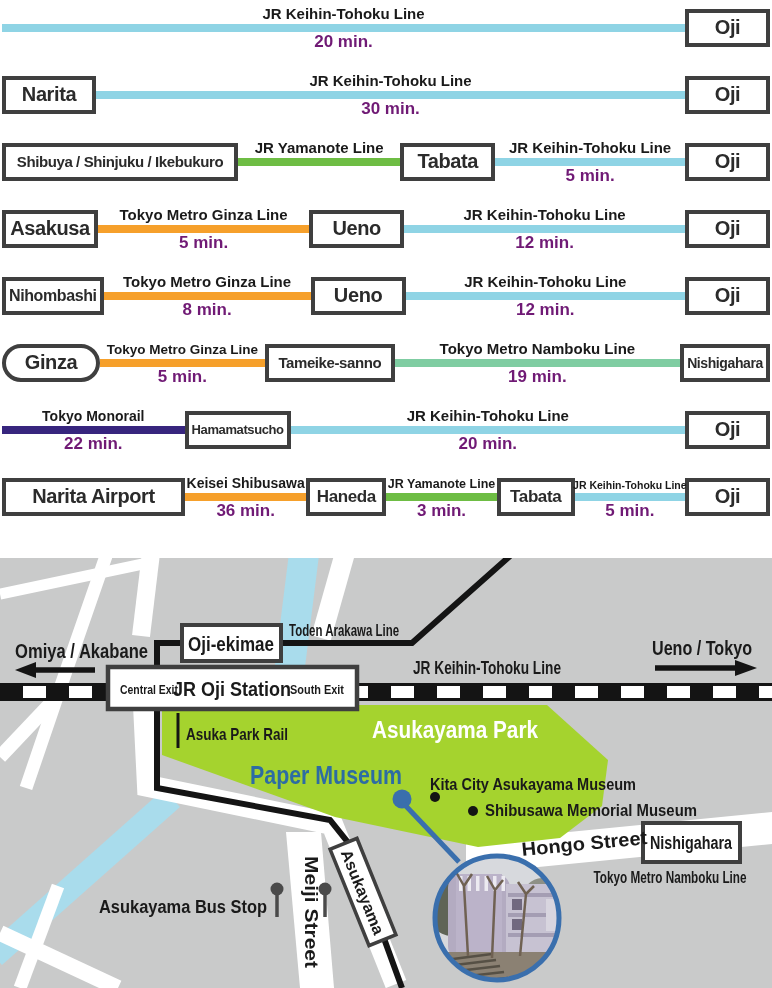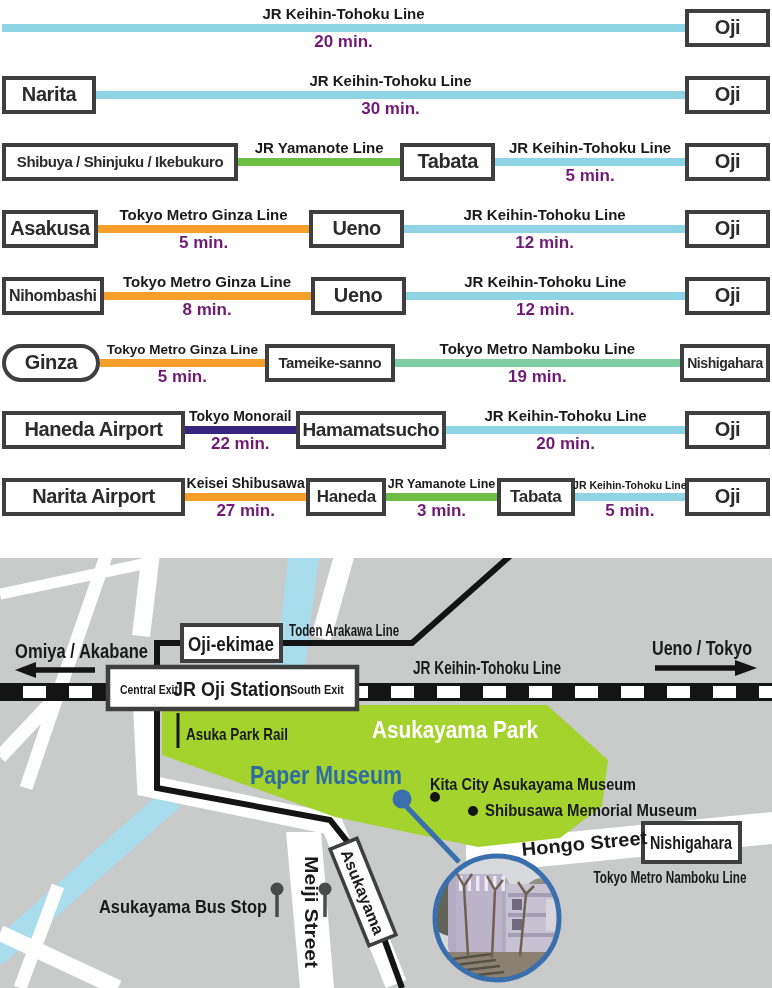--- a/index.html
+++ b/index.html
@@ -95,40 +95,39 @@
         </div>
         <div class="station-box" style="min-width: 130px; font-size: 15px; text-align: right;">Tameike-sanno</div>
         <div class="seg" style="flex-grow: 1.73;">
           <div class="seg-label">Tokyo Metro Namboku Line</div>
           <div class="seg-bar" style="background: rgb(127, 205, 162);"></div>
           <div class="seg-time">19 min.</div>
         </div>
         <div class="station-box" style="min-width: 90px; font-size: 14px;">Nishigahara</div>
       </div>
       <div class="route-row">
-        <div class="station-box" style="min-width: 183px; font-size: 20px;">Haneda Airport</div>
         <div class="seg" style="flex-grow: 1;">
           <div class="seg-label" style="font-size: 14px;">Tokyo Monorail</div>
           <div class="seg-bar" style="background: rgb(55, 37, 126);"></div>
           <div class="seg-time">22 min.</div>
         </div>
-        <div class="station-box" style="min-width: 105px; font-size: 19px;">Hamamatsucho</div>
+        <div class="station-box" style="min-width: 105px; font-size: 13px;">Hamamatsucho</div>
         <div class="seg" style="flex-grow: 2.16;">
           <div class="seg-label">JR Keihin-Tohoku Line</div>
           <div class="seg-bar" style="background: rgb(143, 212, 229);"></div>
           <div class="seg-time">20 min.</div>
         </div>
         <div class="station-box" style="min-width: 85px;">Oji</div>
       </div>
       <div class="route-row">
         <div class="station-box" style="min-width: 183px; font-size: 20px;">Narita Airport</div>
         <div class="seg" style="flex-grow: 1.1;">
           <div class="seg-label" style="font-size: 14px;">Keisei Shibusawa</div>
           <div class="seg-bar" style="background: rgb(246, 160, 43);"></div>
-          <div class="seg-time">27 min.</div>
+          <div class="seg-time">36 min.</div>
         </div>
         <div class="station-box" style="min-width: 80px; font-size: 17px;">Haneda</div>
         <div class="seg" style="flex-grow: 1;">
           <div class="seg-label" style="font-size: 12.5px;">JR Yamanote Line</div>
           <div class="seg-bar" style="background: rgb(110, 189, 68);"></div>
           <div class="seg-time">3 min.</div>
         </div>
         <div class="station-box" style="min-width: 78px; font-size: 17px;">Tabata</div>
         <div class="seg" style="flex-grow: 1;">
           <div class="seg-label" style="font-size: 10.5px;">JR Keihin-Tohoku Line</div>

